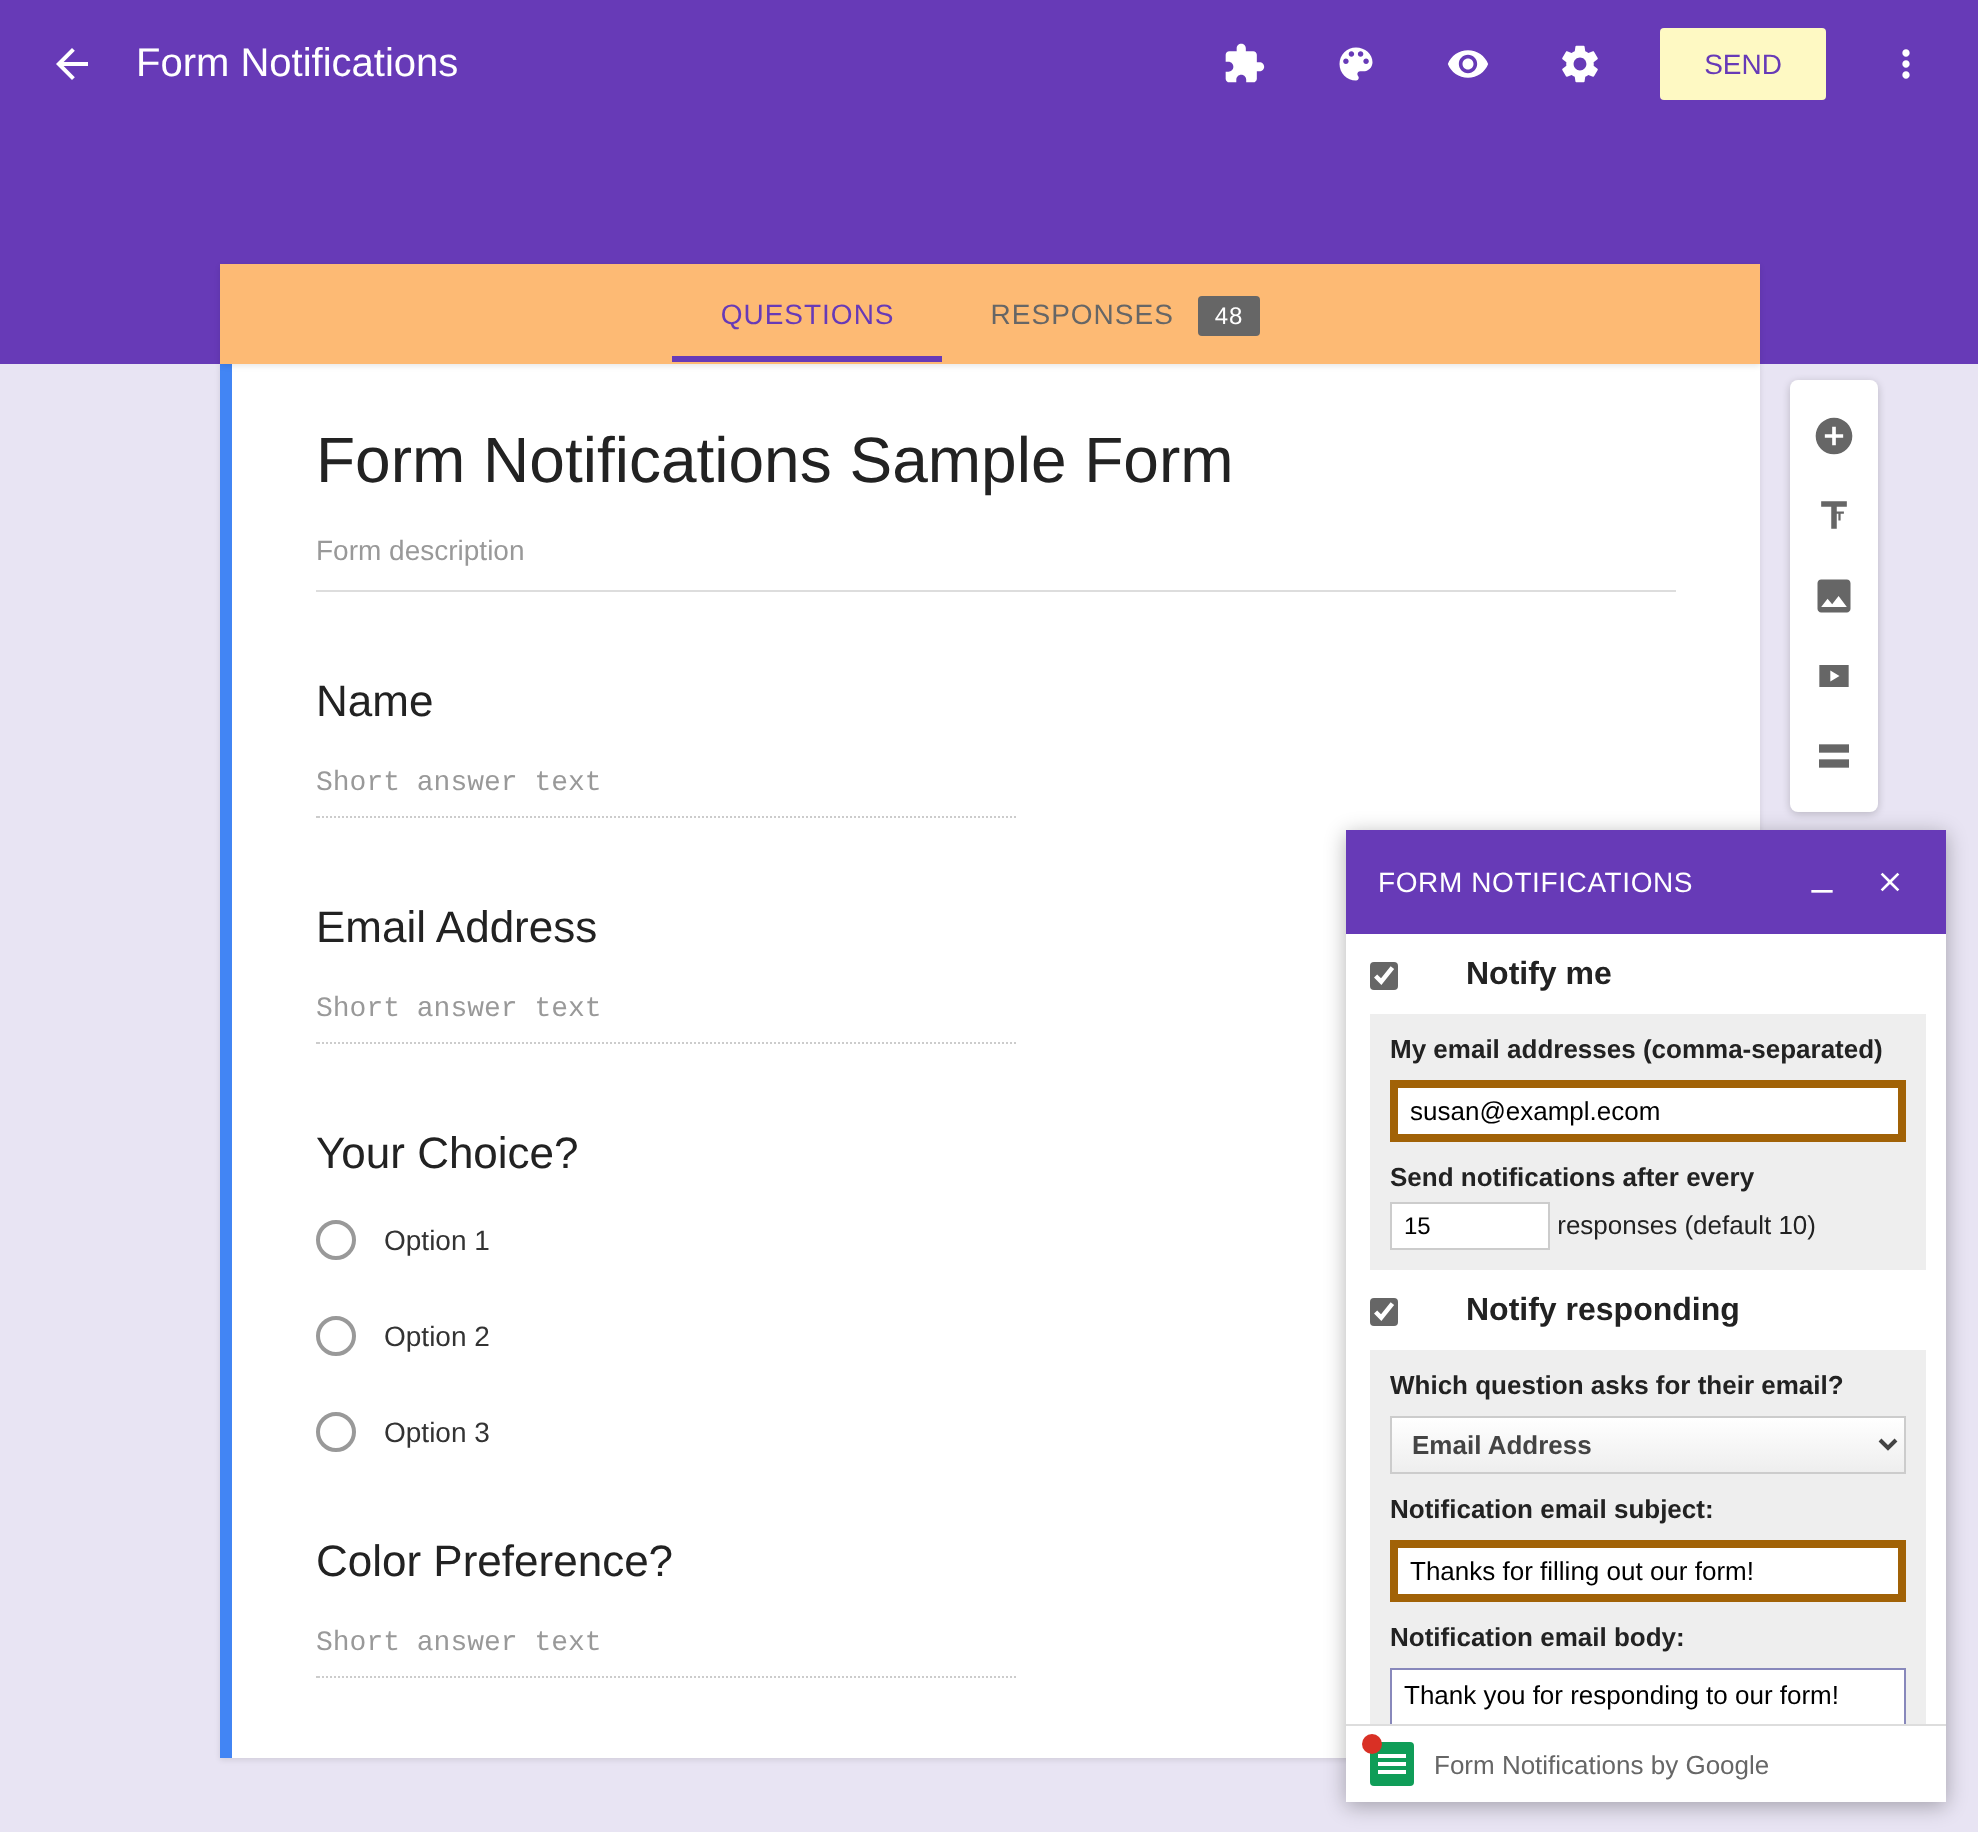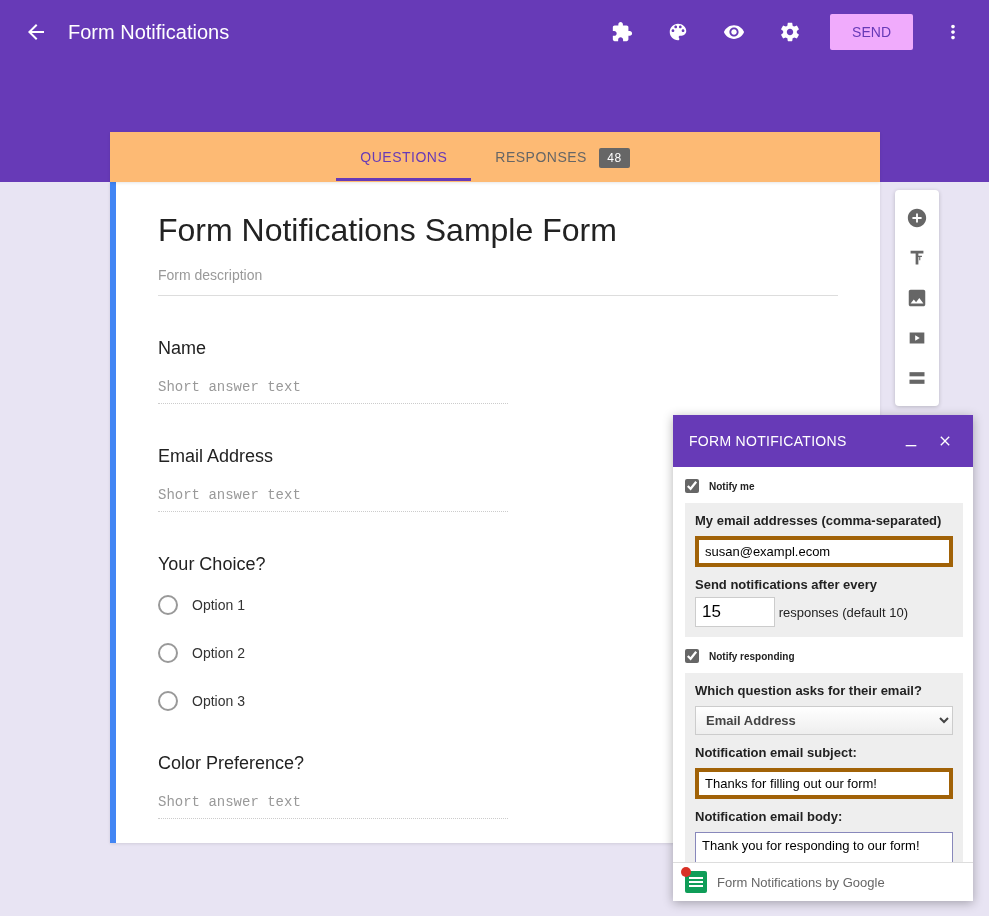--- a/index.html
+++ b/index.html
@@ -4,39 +4,39 @@
 <style>
 * { margin: 0; padding: 0; box-sizing: border-box; font-family: Arial, sans-serif; }
 body { background: #e8e4f3; width: 989px; height: 916px; overflow: hidden; position: relative; }
 
 
 .header { background: #673ab7; height: 64px; display: flex; align-items: center; padding: 0 12px; position: relative; z-index: 10; }
 .back-btn { width: 48px; height: 48px; display: flex; align-items: center; justify-content: center; color: #fff; cursor: pointer; }
 .app-title { color: #fff; font-size: 20px; font-weight: 400; margin-left: 8px; }
 .header-right { margin-left: auto; display: flex; align-items: center; gap: 8px; }
 .icon-btn { width: 48px; height: 48px; display: flex; align-items: center; justify-content: center; color: #fff; cursor: pointer; }
-.send-btn { background: #f0abfc; color: #673ab7; border: none; padding: 10px 22px; font-size: 14px; font-weight: 500; cursor: pointer; border-radius: 2px; margin: 0 8px; }
+.send-btn { background: #fef9c3; color: #673ab7; border: none; padding: 10px 22px; font-size: 14px; font-weight: 500; cursor: pointer; border-radius: 2px; margin: 0 8px; }
 
 
 .banner { background: #673ab7; height: 118px; }
 
 
 .tabs-container { position: absolute; top: 132px; left: 110px; width: 770px; background: #fdba74; height: 50px; display: flex; align-items: center; justify-content: center; z-index: 5; box-shadow: 0 1px 3px rgba(0,0,0,0.1); }
 .tab { padding: 16px 24px; font-size: 14px; font-weight: 500; color: #666; cursor: pointer; position: relative; letter-spacing: 0.5px; }
 .tab.active { color: #673ab7; }
 .tab.active::after { content: ''; position: absolute; bottom: 0; left: 0; right: 0; height: 3px; background: #673ab7; }
 .tab-badge { background: #666; color: #fff; padding: 3px 8px; font-size: 12px; border-radius: 2px; margin-left: 8px; }
 
 
-.form-body { position: absolute; top: 182px; left: 110px; width: 770px; background: #fff; padding: 30px 42px 24px; box-shadow: 0 1px 3px rgba(0,0,0,0.1); border-left: 6px solid #4285f4; }
+.form-body { position: absolute; top: 182px; left: 110px; width: 770px; background: #fff; padding: 30px 42px 40px; box-shadow: 0 1px 3px rgba(0,0,0,0.1); border-left: 6px solid #4285f4; }
 .form-title { font-size: 32px; color: #222; font-weight: 400; margin-bottom: 18px; }
 .form-desc { color: #999; font-size: 14px; border-bottom: 1px solid #ddd; padding-bottom: 12px; margin-bottom: 8px; }
 
 .question-block { margin-top: 42px; }
-.question-title { font-size: 18px; color: #222; margin-bottom: 20px; }
+.question-title { font-size: 22px; color: #222; margin-bottom: 20px; }
 .short-answer { color: #999; font-size: 14px; border-bottom: 1px dotted #ccc; padding-bottom: 8px; width: 350px; font-family: Liberation Mono, monospace; }
 
 .radio-option { display: flex; align-items: center; margin-bottom: 28px; }
 .radio-circle { width: 20px; height: 20px; border: 2px solid #999; border-radius: 50%; margin-right: 14px; }
 .radio-label { font-size: 14px; color: #333; }
 
 
 .side-toolbar { position: absolute; top: 190px; right: 50px; width: 44px; background: #fff; border-radius: 4px; box-shadow: 0 1px 4px rgba(0,0,0,0.2); padding: 8px 0; z-index: 6; }
 .side-tool { width: 44px; height: 40px; display: flex; align-items: center; justify-content: center; color: #666; cursor: pointer; }
 
@@ -46,26 +46,26 @@
 .addon-header-title { flex: 1; }
 .addon-min, .addon-close { width: 24px; height: 24px; display: flex; align-items: center; justify-content: center; cursor: pointer; margin-left: 10px; }
 
 .addon-body { height: 395px; overflow-y: scroll; padding: 12px 10px 12px 12px; font-size: 13px; color: #222; }
 .addon-body::-webkit-scrollbar { width: 14px; }
 .addon-body::-webkit-scrollbar-track { background: #f1f1f1; }
 .addon-body::-webkit-scrollbar-thumb { background: #c1c1c1; }
 
 .check-row { display: flex; align-items: center; margin-bottom: 10px; }
 .check-row input[type=checkbox] { margin-right: 10px; accent-color: #666; width: 14px; height: 14px; }
-.check-row label { font-weight: bold; font-size: 10px; }
+.check-row label { font-weight: bold; font-size: 16px; margin-left: 24px; }
 
 .sub-panel { background: #eee; padding: 10px; margin-bottom: 12px; }
 .field-label { font-weight: bold; font-size: 13px; margin-bottom: 5px; display: block; }
 .text-input { width: 100%; padding: 4px 6px; font-size: 13px; border: 4px solid #a16207; background: #fff; margin-top: 3px; }
-.num-input { width: 80px; padding: 4px 6px; font-size: 17px; border: 1px solid #ccc; background: #fff; }
+.num-input { width: 80px; padding: 4px 6px; font-size: 12px; border: 1px solid #ccc; background: #fff; }
 .inline-text { font-size: 13px; }
 .select-box { width: 100%; padding: 5px 6px; font-size: 13px; border: 1px solid #ccc; background: linear-gradient(#fff,#eee); margin-top: 3px; font-weight: bold; color: #444; }
 .textarea-box { width: 100%; padding: 5px 6px; font-size: 13px; border: 1px solid #88b; background: #fff; margin-top: 3px; height: 56px; resize: none; }
 
 .addon-footer { border-top: 1px solid #ddd; padding: 8px 12px; display: flex; align-items: center; font-size: 13px; color: #666; }
 .addon-footer-icon { width: 22px; height: 22px; background: #0f9d58; border-radius: 2px; margin-right: 10px; position: relative; }
 .addon-footer-icon::before { content: ''; position: absolute; top: 6px; left: 4px; right: 4px; height: 2px; background: #fff; box-shadow: 0 4px 0 #fff, 0 8px 0 #fff; }
 .addon-footer-badge { position: absolute; top: -4px; left: -4px; width: 10px; height: 10px; background: #d93025; border-radius: 50%; }
 
 svg { display: block; }

